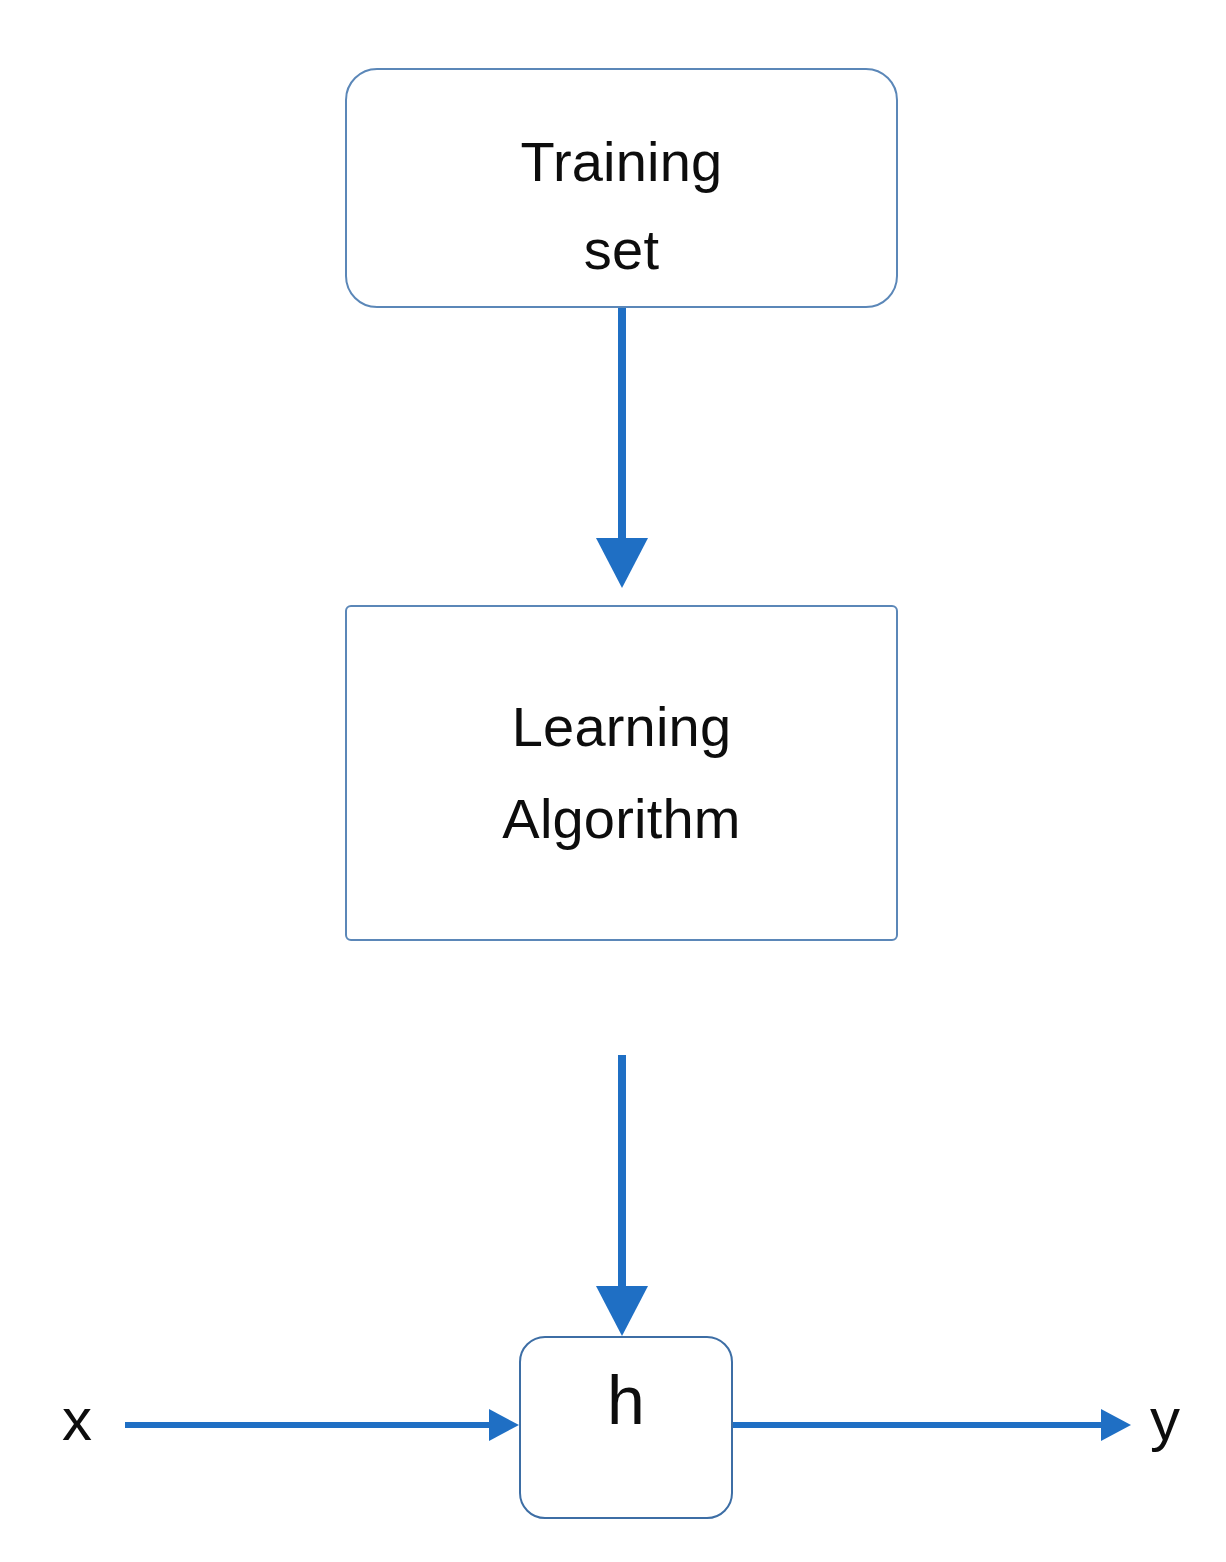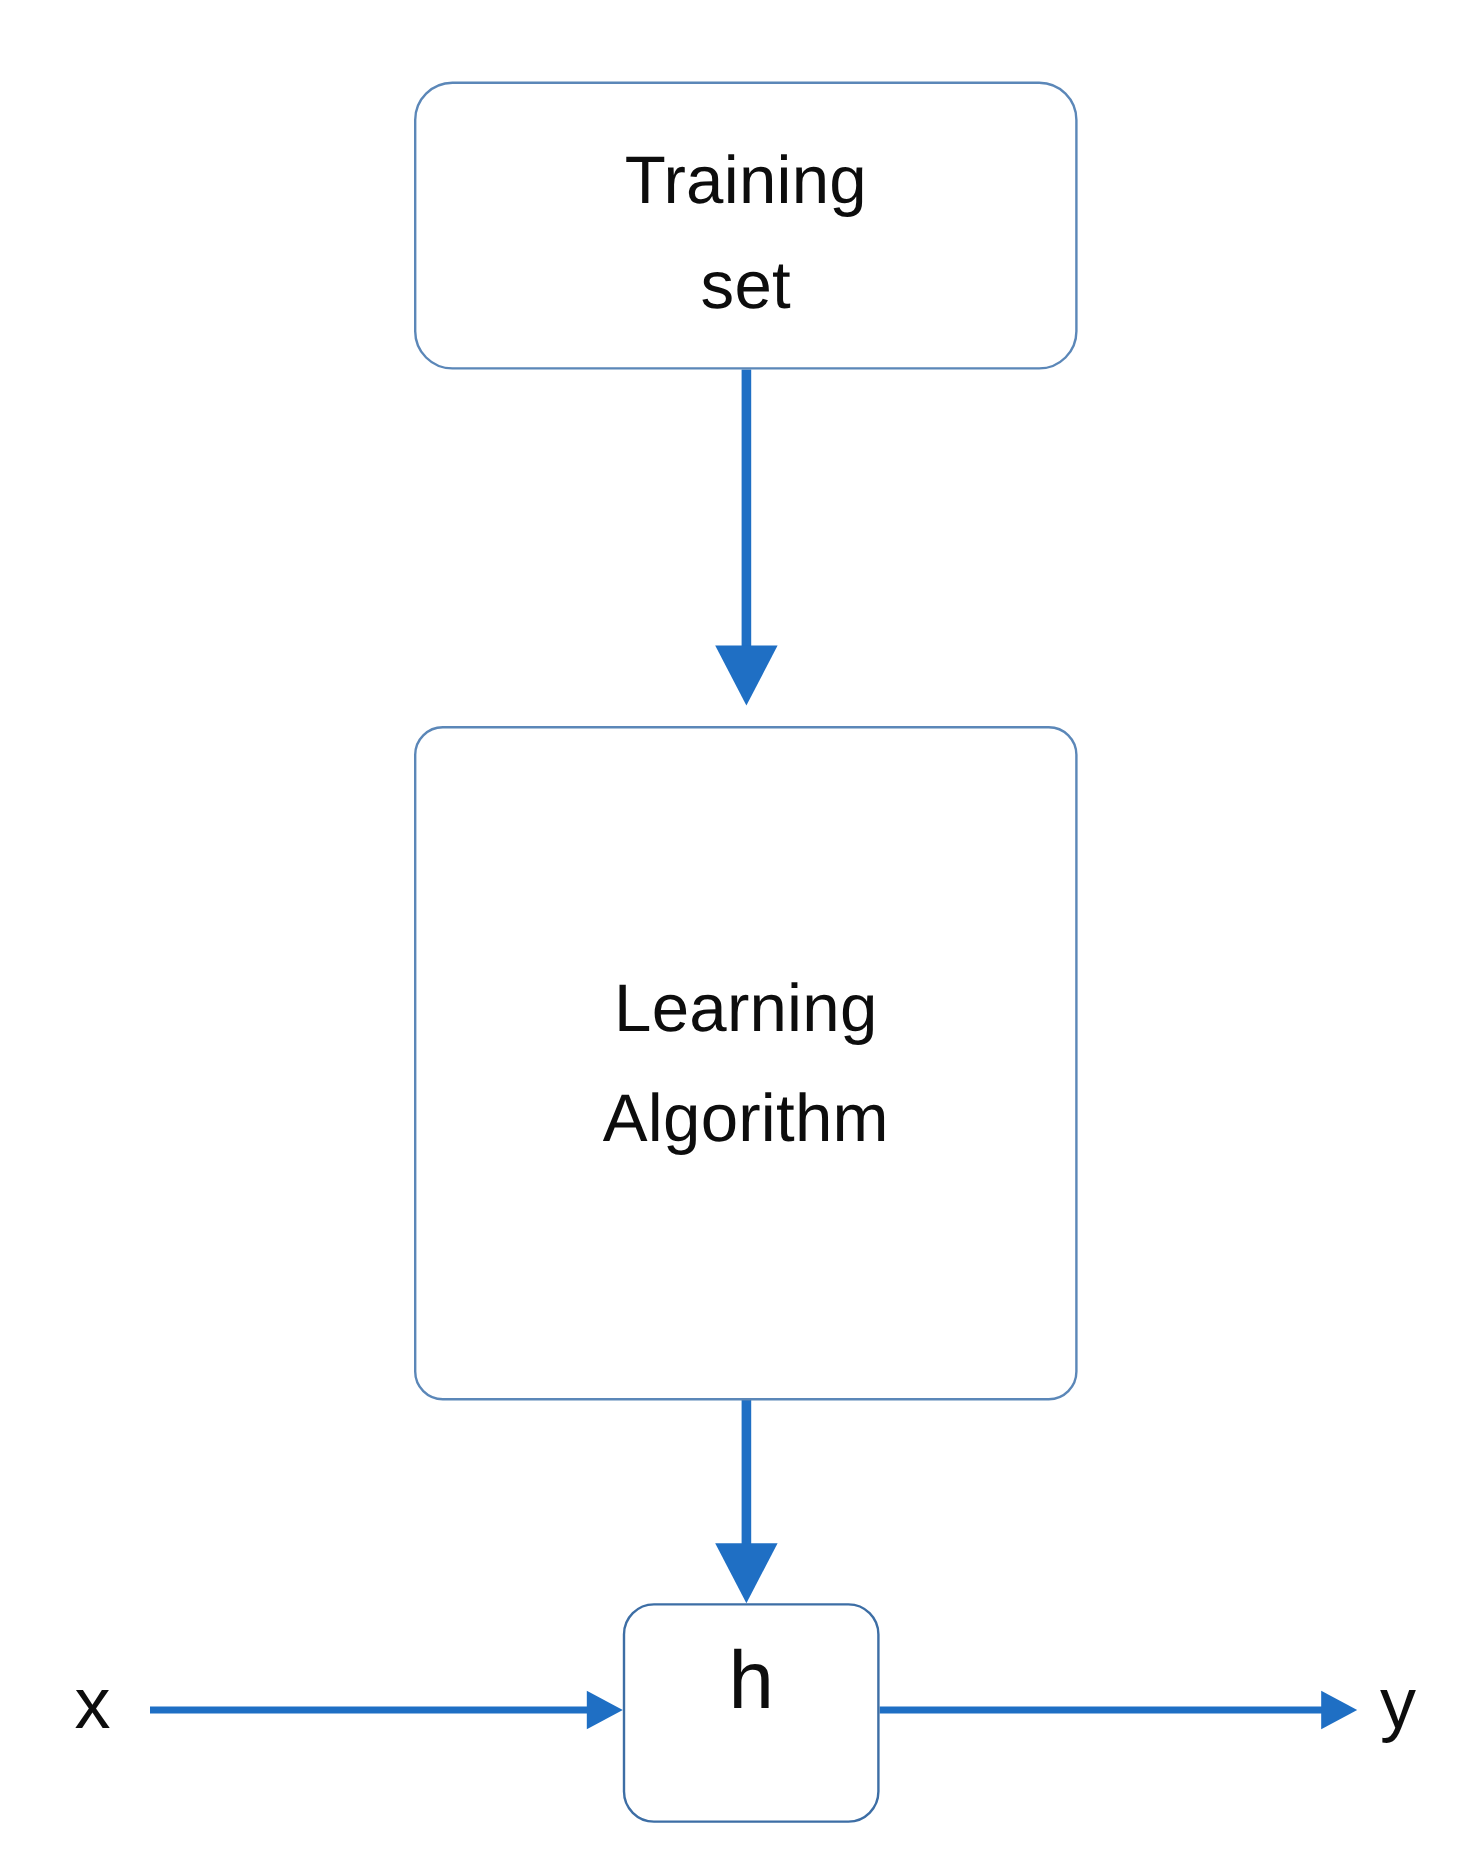--- a/index.html
+++ b/index.html
@@ -46,35 +46,35 @@
 
   
   #node-training-set {
     left: 345px;
     top: 68px;
     width: 553px;
     height: 240px;
     border: 2.5px solid #5b87b8;
     border-radius: 32px;
     align-items: flex-start;
-    padding-top: 36px;
+    padding-top: 48px;
   }
   #node-training-set .node-label {
     font-size: 56px;
     line-height: 88px;
   }
 
   
   #node-learning-algorithm {
     left: 345px;
     top: 605px;
     width: 553px;
-    height: 562px;
+    height: 336px;
     border: 2.5px solid #5b87b8;
-    border-radius: 24px;
+    border-radius: 6px;
   }
   #node-learning-algorithm .node-label {
     font-size: 56px;
     line-height: 92px;
   }
 
   
   #node-hypothesis {
     left: 519px;
     top: 1336px;

